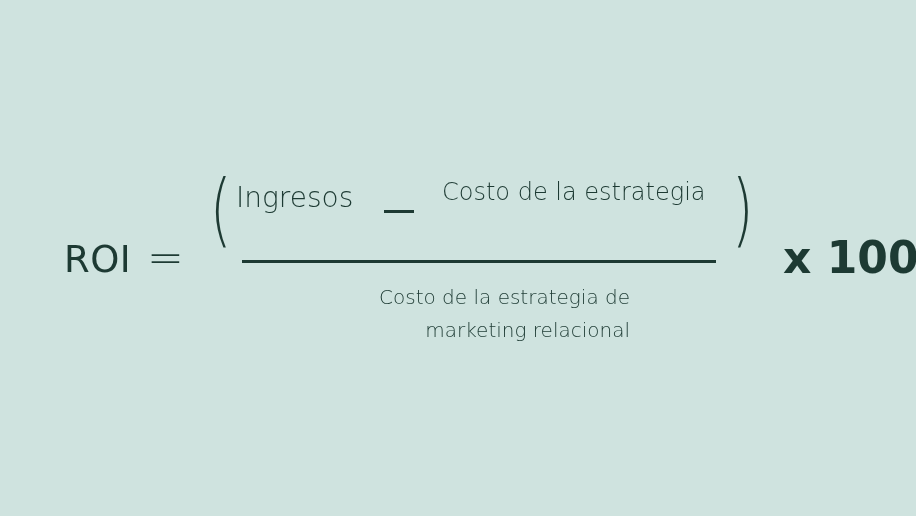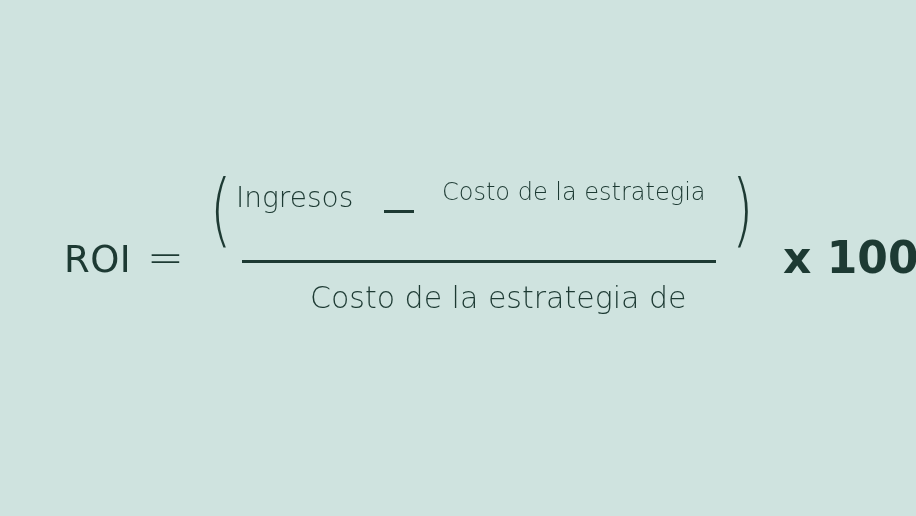--- a/index.html
+++ b/index.html
@@ -13,36 +13,37 @@
   .abs { position:absolute; white-space:nowrap; }
   #roi { left:44px; top:238px; font-size:37px; letter-spacing:0.5px;margin-left:20px; }
   #eq { left:147px; top:232px; font-size:44px; font-weight:300; }
   .paren { font-size:80px; font-weight:200; transform:scaleX(0.7); transform-origin:center; line-height:1; }
   #lparen { left:205px; top:170px; }
   #rparen { left:727px; top:170px; }
   #ingresos { left:236px; top:181px; font-size:28px; font-weight:300; }
   #minus { left:384px; top:210px; width:30px; height:3px; background:#1d3a33; }
   #cost-top { left:442px; top:176px; font-size:24px; font-weight:300; line-height:33px; }
   #frac-line { left:242px; top:260px; width:474px; height:3px; background:#1d3a33; }
-  #cost-bottom { left:310px; top:281px; width:320px; text-align:left; font-size:30px; font-weight:300; line-height:33px; }
+  #cost-bottom { left:310px; top:281px; width:320px; text-align:right; font-size:20px; font-weight:300; line-height:33px; }
   #times { left:783px; top:232px; font-size:44px; font-weight:700; }
 </style>
 </head>
 <body>
 
 <div class="abs" id="roi">ROI</div>
 <div class="abs" id="eq">=</div>
 
 <div class="abs paren" id="lparen">(</div>
 <div class="abs" id="ingresos">Ingresos</div>
 <div class="abs" id="minus"></div>
 <div class="abs" id="cost-top">
   <div>Costo de la estrategia</div>
 </div>
 <div class="abs paren" id="rparen">)</div>
 
 <div class="abs" id="frac-line"></div>
 
 <div class="abs" id="cost-bottom">
   <div>Costo de la estrategia de</div>
+  <div>marketing relacional</div>
 </div>
 
 <div class="abs" id="times">x 100</div>
 
 </body></html>

